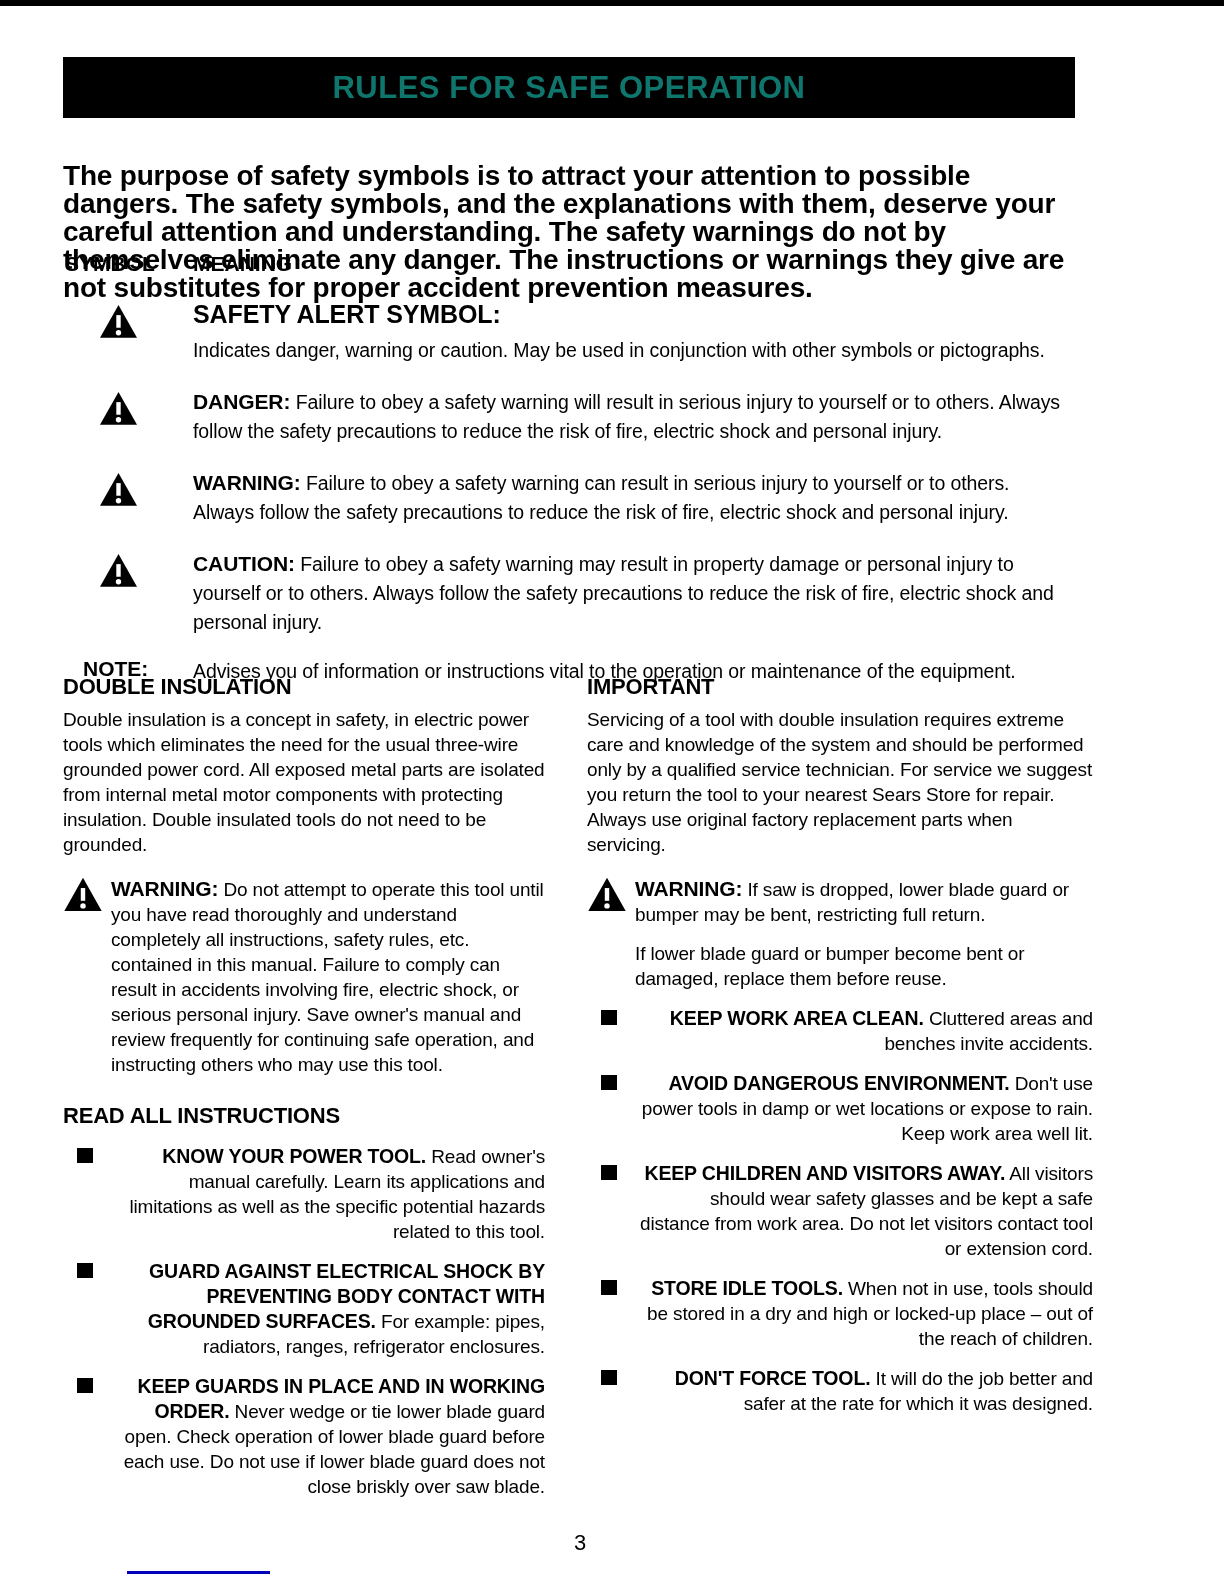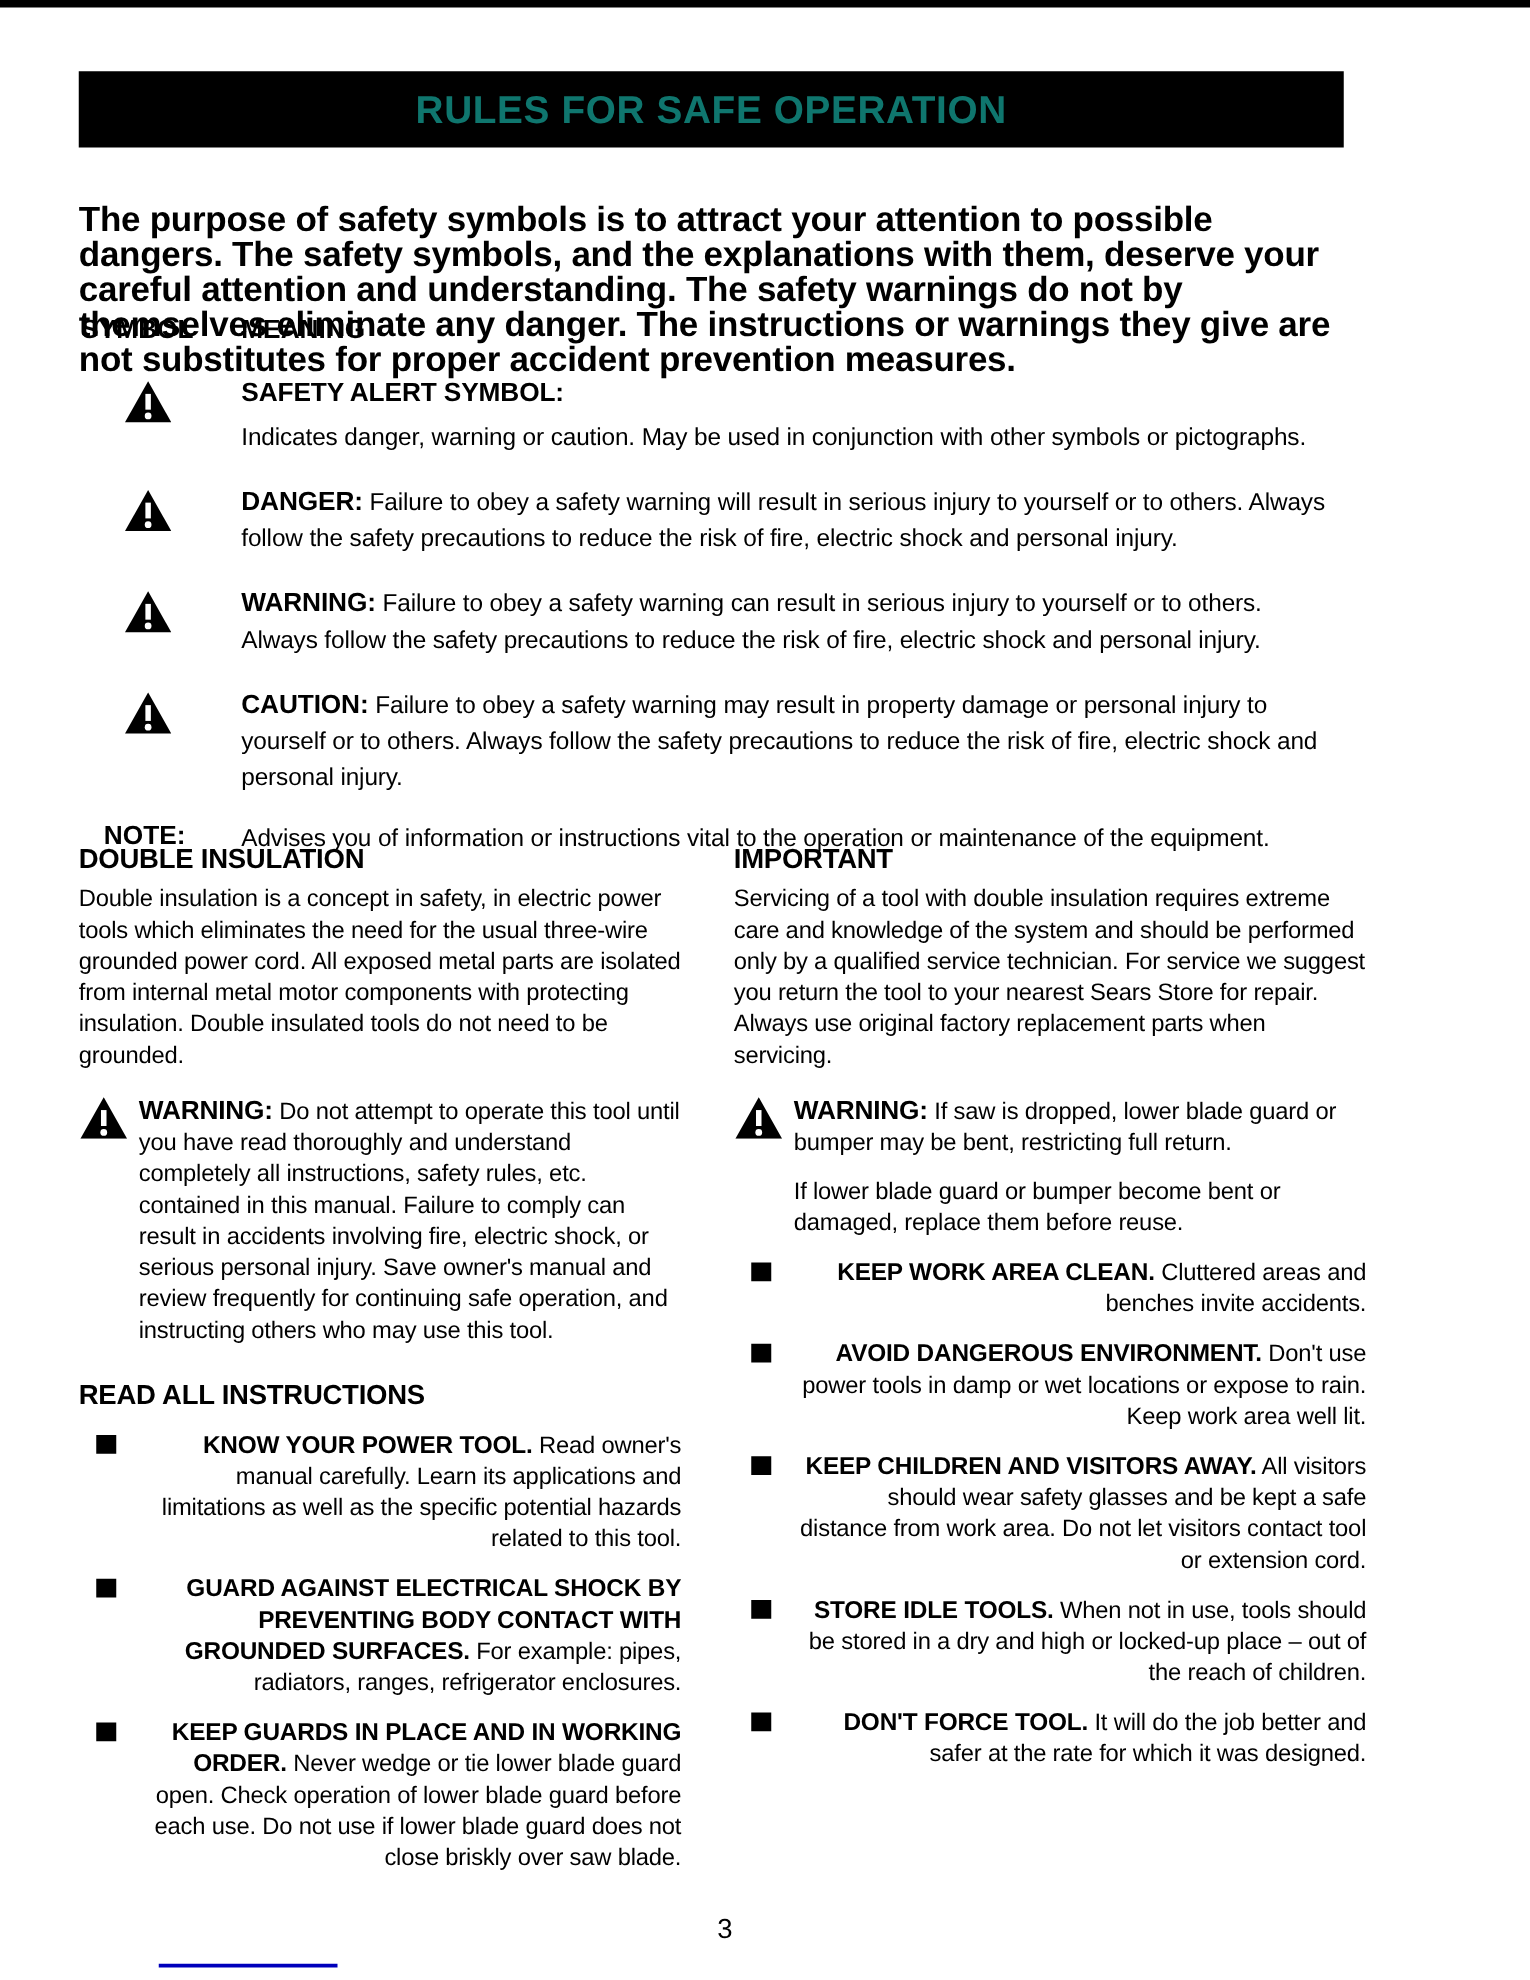--- a/index.html
+++ b/index.html
@@ -26,21 +26,21 @@
   }
 
   .sym-section{position:absolute;top:252px;left:0;width:1112px;}
   .sym-head{display:flex;margin-left:65px;font-weight:700;font-size:21px;}
   .sym-head .c1{width:128px;}
 
   .sym-row{display:flex;margin-left:65px;align-items:flex-start;}
   .icon-cell{width:128px;box-sizing:border-box;padding-left:35px;padding-top:3px;flex:0 0 128px;}
   .meaning{width:868px;font-size:19.5px;line-height:29px;letter-spacing:-0.1px;}
   .meaning b{font-size:21px;}
-  .alert-title{font-size:21px;font-weight:700;margin:0 0 7px 0;}
+  .alert-title{font-size:25px;font-weight:700;margin:0 0 7px 0;}
   .mt24{margin-top:24px;} .mt22{margin-top:22px;}
 
   .note-row{display:flex;margin:20px 0 0 83px;align-items:flex-start;}
   .note-row .nlead{font-weight:700;font-size:21px;width:110px;flex:0 0 110px;}
   .note-row .nbody{width:872px;font-size:19.5px;line-height:29px;letter-spacing:-0.1px;}
 
   .columns{
     position:absolute;top:674px;left:63px;width:1030px;
     display:grid;grid-template-columns:482px 506px;column-gap:42px;
   }

